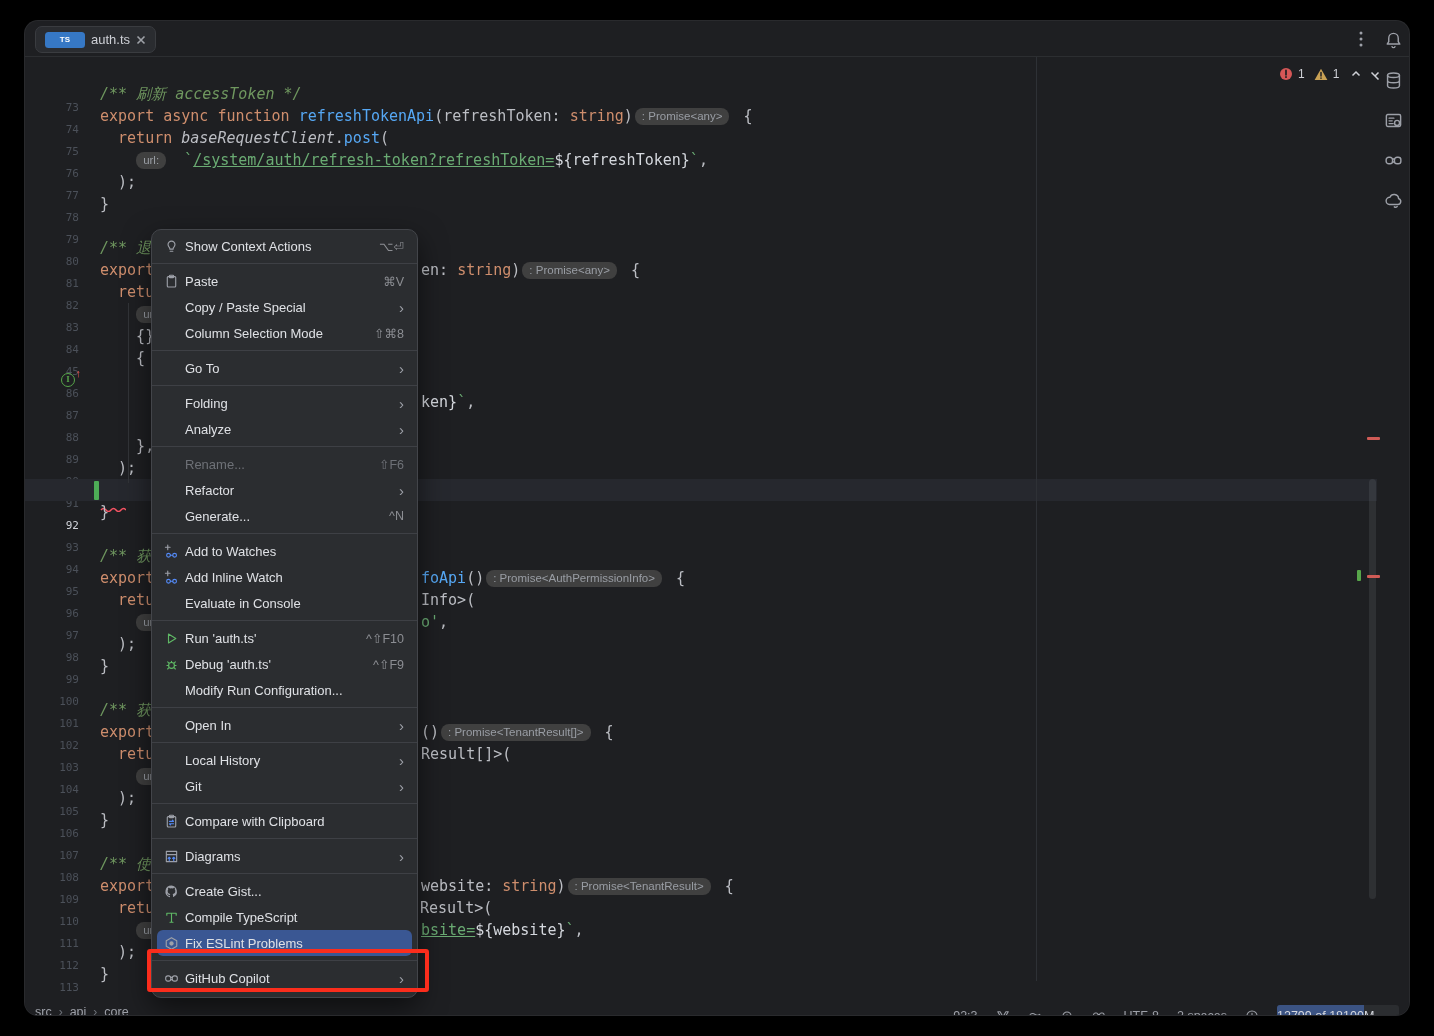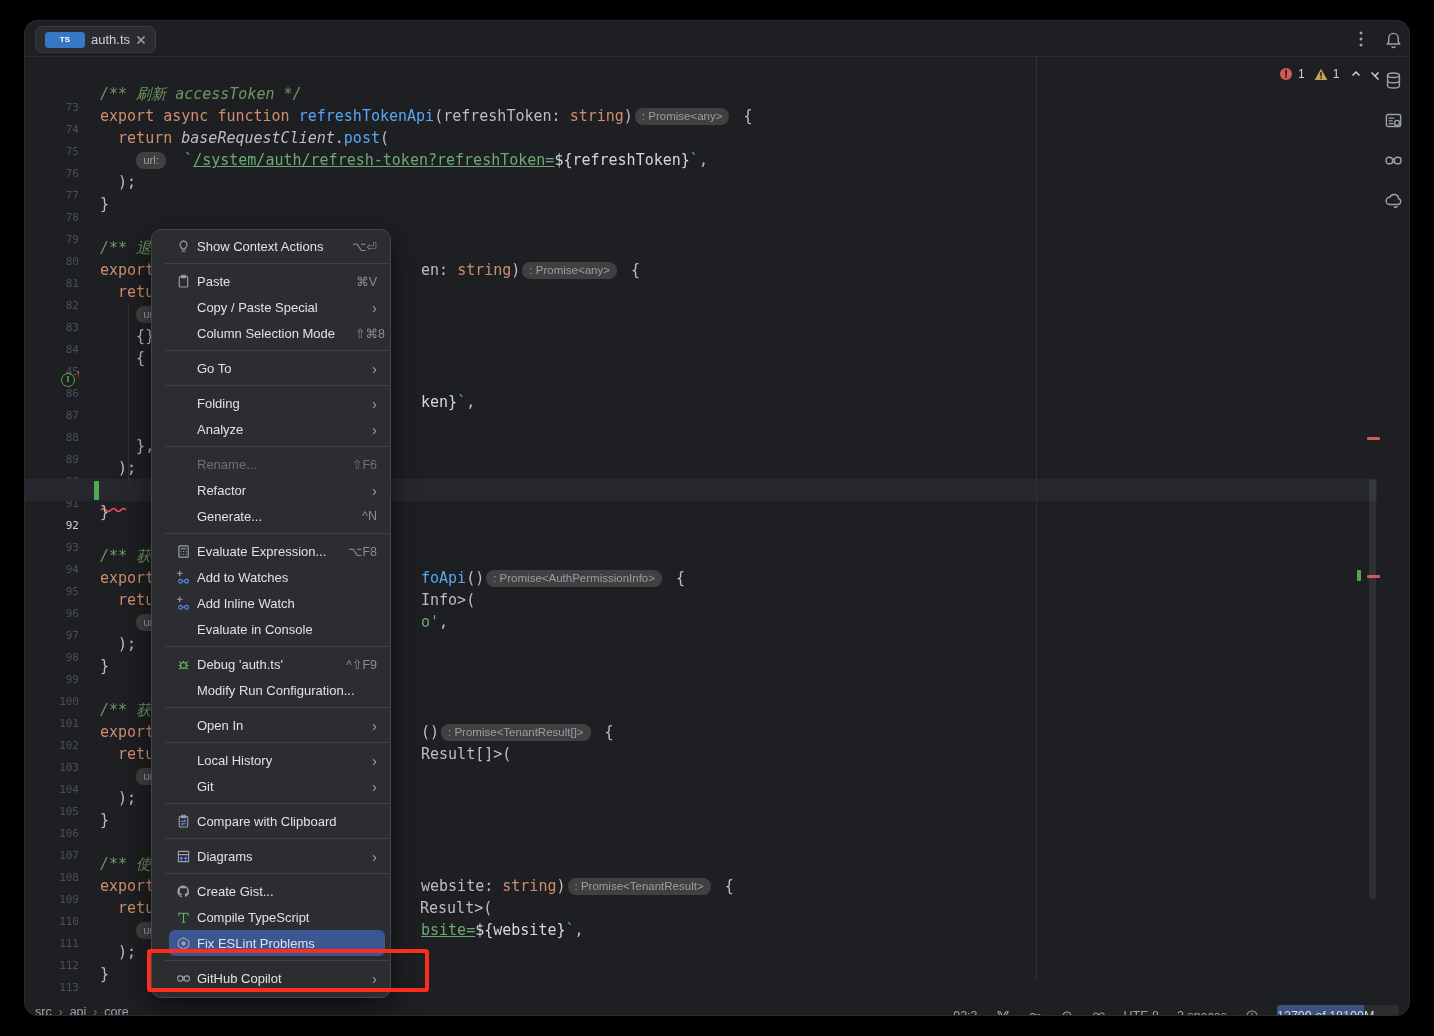--- a/index.html
+++ b/index.html
@@ -59,22 +59,22 @@
            font-family:"Liberation Serif",serif; }
   .gicon .arr { position:absolute; right:-7px; top:-6px; color:#f05650; font-size:11px;
                 font-family:"Liberation Sans",sans-serif; font-weight:bold; }
   .indent-guide { position:absolute; width:1px; background:#323438; }
   .margin-guide { position:absolute; left:1011px; top:36px; height:924px; width:1px; background:#2e3136; }
   .stripe-mark { position:absolute; border-radius:1px; }
   .scroll-thumb { position:absolute; left:1344px; top:458px; width:7px; height:420px;
                   background:rgba(166,170,180,.12); border-radius:4px; }
 
   
-  .menu { position:absolute; left:126px; top:208px; width:240px; background:#2b2d30;
-          border:1px solid #43454a; border-radius:10px; padding:3px 0 6px 12px;
+  .menu { position:absolute; left:126px; top:208px; width:267px; background:#2b2d30;
+          border:1px solid #43454a; border-radius:10px; padding:3px 0 6px 0;
           box-shadow:0 10px 28px rgba(0,0,0,.55); z-index:50; }
   .mi { height:26px; margin:0 5px; border-radius:6px; display:flex; align-items:center;
         padding:0 8px 0 7px; color:#dfe1e5; font-size:13px; }
   .mi.sel { background:#3a5793; }
   .mi.dis { color:#6e7177; }
   .mi .ico { width:21px; height:15px; flex:0 0 21px; }
   .mi .ico svg { width:15px; height:15px; stroke:#9da0a8; fill:none; stroke-width:1.2;
                  stroke-linecap:round; stroke-linejoin:round; display:block; }
   .mi .ico svg .f { fill:#9da0a8; stroke:none; }
   .mi .ico svg.g * { stroke:#5fb865; }
@@ -278,30 +278,20 @@
       </div>
       <div class="mi">
         <span class="ico"></span>
         <span class="lbl">Generate...</span>
         <span class="sc">^N</span>
       </div>
       <div class="msep"></div>
       <div class="mi">
         <span class="ico">
           <svg viewBox="0 0 16 16">
-            <rect x="3" y="2" width="10" height="12" rx="1"></rect>
-            <path d="M5.2 5h5.6M5.2 8h.1M8 8h.1M10.8 8h.1M5.2 10.7h.1M8 10.7h.1M10.8 10.7h.1"></path>
-          </svg>
-        </span>
-        <span class="lbl">Evaluate Expression...</span>
-        <span class="sc">⌥F8</span>
-      </div>
-      <div class="mi">
-        <span class="ico">
-          <svg viewBox="0 0 16 16">
             <path d="M4 1v5M1.5 3.5h5"></path>
             <circle cx="4.8" cy="12" r="2" class="b"></circle>
             <circle cx="11.3" cy="12" r="2" class="b"></circle>
             <path d="M6.8 12h2.5" class="b"></path>
           </svg>
         </span>
         <span class="lbl">Add to Watches</span>
       </div>
       <div class="mi">
         <span class="ico">
@@ -312,20 +302,29 @@
             <path d="M6.8 12h2.5" class="b"></path>
           </svg>
         </span>
         <span class="lbl">Add Inline Watch</span>
       </div>
       <div class="mi">
         <span class="ico"></span>
         <span class="lbl">Evaluate in Console</span>
       </div>
       <div class="msep"></div>
+      <div class="mi">
+        <span class="ico">
+          <svg class="g" viewBox="0 0 16 16">
+            <path d="M4.8 3.2 12.6 8l-7.8 4.8z"></path>
+          </svg>
+        </span>
+        <span class="lbl">Run 'auth.ts'</span>
+        <span class="sc">^⇧F10</span>
+      </div>
       <div class="mi">
         <span class="ico">
           <svg class="g" viewBox="0 0 16 16">
             <circle cx="8" cy="9" r="3.1"></circle>
             <path d="M8 5.9V4.6M5 6.3 3.9 5.2M11 6.3l1.1-1.1M4.9 9H3.1M12.9 9h-1.8M5 11.7l-1.1 1.1M11 11.7l1.1 1.1"></path>
           </svg>
         </span>
         <span class="lbl">Debug 'auth.ts'</span>
         <span class="sc">^⇧F9</span>
       </div>

